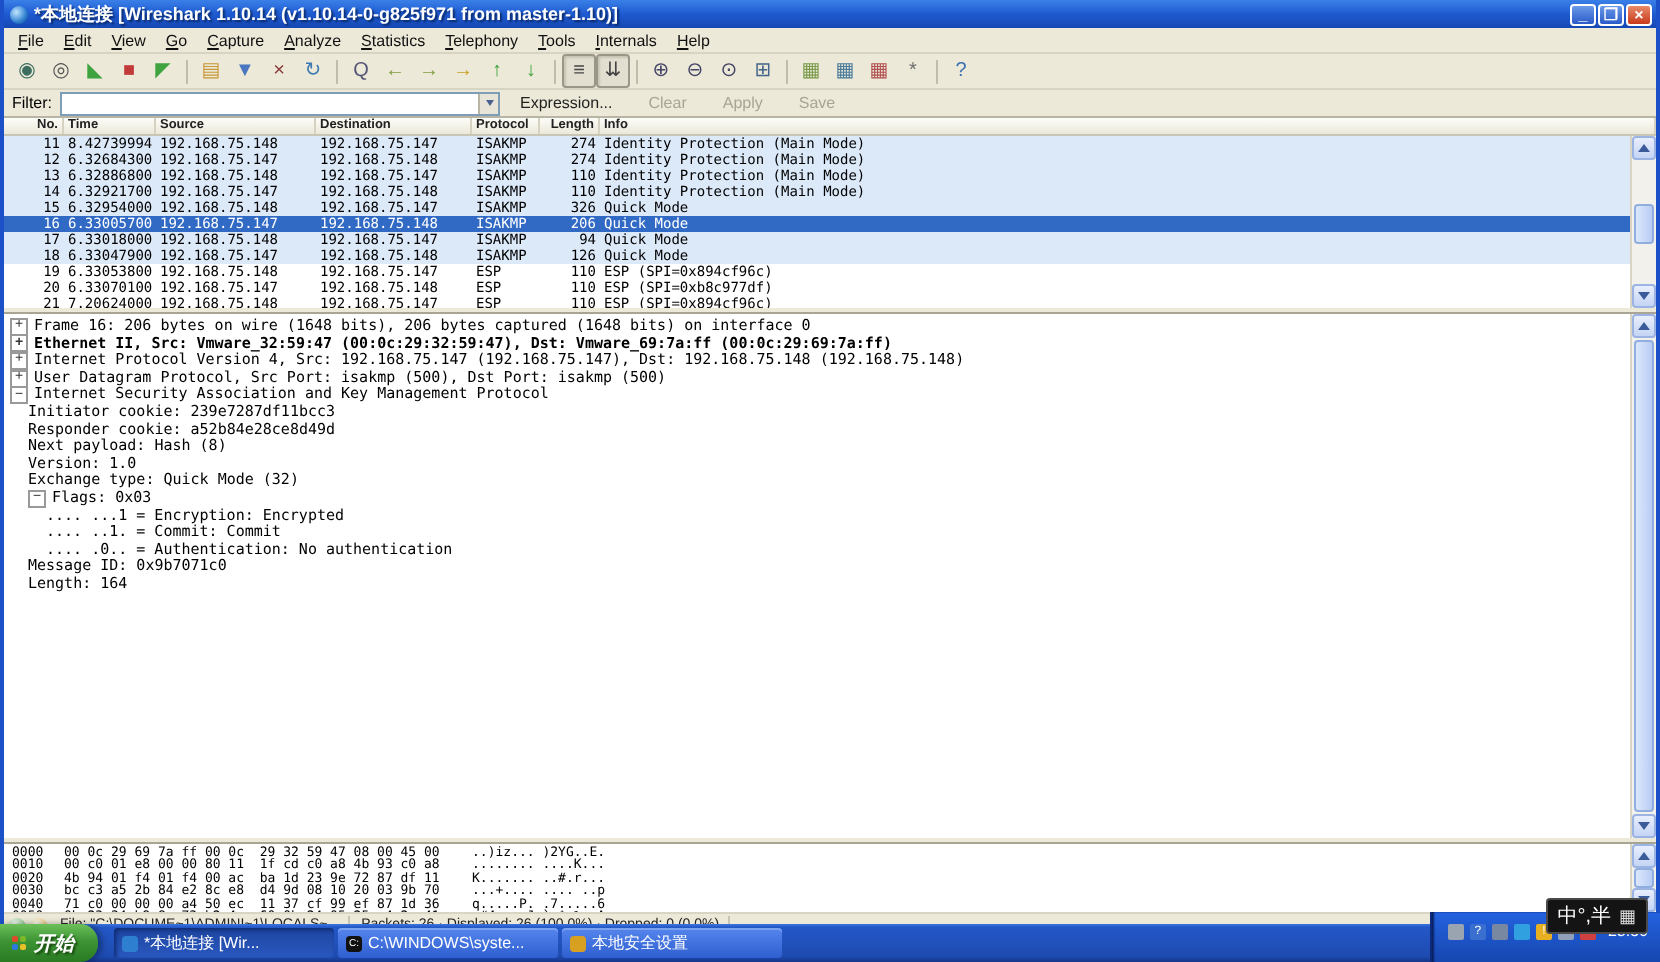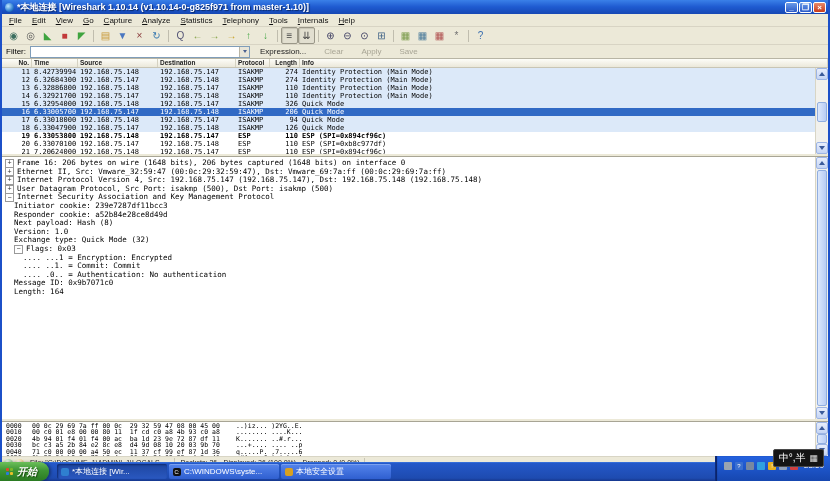--- a/index.html
+++ b/index.html
@@ -328,21 +328,21 @@
           </div>
           <div class="prow" style="background: rgb(220, 233, 249);">
             <div class="pcell ra" style="width: 30px;">18</div>
             <div class="pcell" style="width: 46px;">6.33047900</div>
             <div class="pcell" style="width: 80px;">192.168.75.147</div>
             <div class="pcell" style="width: 78px;">192.168.75.148</div>
             <div class="pcell" style="width: 34px;">ISAKMP</div>
             <div class="pcell ra" style="width: 30px;">126</div>
             <div class="pcell" style="flex: 1 1 0%;">Quick Mode</div>
           </div>
-          <div class="prow" style="background: rgb(255, 255, 255); font-weight: bold;">
+          <div class="prow" style="background: rgb(255, 255, 255);">
             <div class="pcell ra" style="width: 30px;">19</div>
             <div class="pcell" style="width: 46px;">6.33053800</div>
             <div class="pcell" style="width: 80px;">192.168.75.148</div>
             <div class="pcell" style="width: 78px;">192.168.75.147</div>
             <div class="pcell" style="width: 34px;">ESP</div>
             <div class="pcell ra" style="width: 30px;">110</div>
             <div class="pcell" style="flex: 1 1 0%;">ESP (SPI=0x894cf96c)</div>
           </div>
           <div class="prow" style="background: rgb(255, 255, 255);">
             <div class="pcell ra" style="width: 30px;">20</div>
@@ -372,21 +372,21 @@
             <span class="arr-dn"></span>
           </div>
       </div>
     </div>
 
     <div class="splitter"></div>
 
     <div class="details">
       <div class="dlines">
           <div class="dline" style="padding-left: 3px;"><span class="expander">+</span><span class="dtext">Frame 16: 206 bytes on wire (1648 bits), 206 bytes captured (1648 bits) on interface 0</span></div>
-          <div class="dline" style="padding-left: 3px;"><span class="expander">+</span><span class="dtext">Ethernet II, Src: Vmware_32:59:47 (00:0c:29:32:59:47), Dst: Vmware_69:7a:ff (00:0c:29:69:7a:ff)</span></div>
+          <div class="dline" style="padding-left: 3px; font-weight: bold;"><span class="expander">+</span><span class="dtext">Ethernet II, Src: Vmware_32:59:47 (00:0c:29:32:59:47), Dst: Vmware_69:7a:ff (00:0c:29:69:7a:ff)</span></div>
           <div class="dline" style="padding-left: 3px;"><span class="expander">+</span><span class="dtext">Internet Protocol Version 4, Src: 192.168.75.147 (192.168.75.147), Dst: 192.168.75.148 (192.168.75.148)</span></div>
           <div class="dline" style="padding-left: 3px;"><span class="expander">+</span><span class="dtext">User Datagram Protocol, Src Port: isakmp (500), Dst Port: isakmp (500)</span></div>
           <div class="dline" style="padding-left: 3px;"><span class="expander">−</span><span class="dtext">Internet Security Association and Key Management Protocol</span></div>
           <div class="dline" style="padding-left: 12px;"><span class="dtext">Initiator cookie: 239e7287df11bcc3</span></div>
           <div class="dline" style="padding-left: 12px;"><span class="dtext">Responder cookie: a52b84e28ce8d49d</span></div>
           <div class="dline" style="padding-left: 12px;"><span class="dtext">Next payload: Hash (8)</span></div>
           <div class="dline" style="padding-left: 12px;"><span class="dtext">Version: 1.0</span></div>
           <div class="dline" style="padding-left: 12px;"><span class="dtext">Exchange type: Quick Mode (32)</span></div>
           <div class="dline" style="padding-left: 12px;"><span class="expander">−</span><span class="dtext">Flags: 0x03</span></div>
           <div class="dline" style="padding-left: 21px;"><span class="dtext">.... ...1 = Encryption: Encrypted</span></div>

